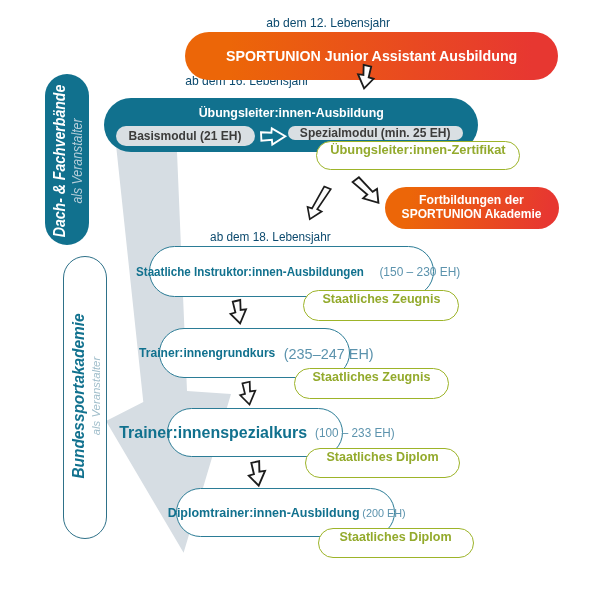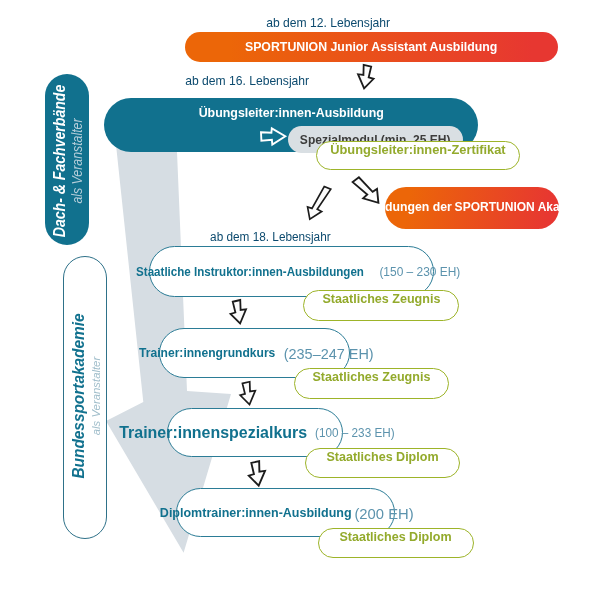--- a/index.html
+++ b/index.html
@@ -53,54 +53,57 @@
     <path d="M115.5 140 L176.5 140 L187.0 391 L231.0 394 L183.6 552.8 L106.0 421.0 L143.3 402.0 Z" fill="#D6DDE3"></path>
   </svg>
 
   <div class="abs agelabel" style="left:264.5px;top:16px;font-size:12.35px;--csx:0.982;">
     <span class="sx">ab dem 12. Lebensjahr</span></div>
   <div class="abs agelabel" style="left:184px;top:74px;font-size:12.35px;--csx:0.982;">
     <span class="sx">ab dem 16. Lebensjahr</span></div>
   <div class="abs agelabel" style="left:209px;top:230px;font-size:12px;--csx:0.982;">
     <span class="sx">ab dem 18. Lebensjahr</span></div>
 
-  <div class="abs orangepill" style="left:185px;top:32px;width:373px;height:30px;font-size:13px;--csx:0.948;
+  <div class="abs orangepill" style="left:185px;top:32px;width:373px;height:48px;font-size:15px;--csx:0.948;
               background:linear-gradient(90deg,#EC6608 0%,#EC6608 12%,#E73731 93%,#E73731 100%);">
     <span class="sx">SPORTUNION Junior Assistant Ausbildung</span>
   </div>
 
   <div class="abs sidepill sidepill-filled" style="left:44.5px;top:73.5px;width:44.5px;height:171px;--sx:0.88;--dy:2px;">
     <div class="rot">
         <span class="t1">Dach- &amp; Fachverbände</span>
         <span class="t2">als Veranstalter</span>
       </div>
   </div>
   <div class="abs sidepill sidepill-outline" style="left:63px;top:256px;width:43.5px;height:283px;--sx:0.962;--dx:1px;--dy:-2px;">
     <div class="rot">
         <span class="t1">Bundessportakademie</span>
         <span class="t2">als Veranstalter</span>
       </div>
   </div>
 
   <div class="abs" id="ulbox" style="left:104px;top:98px;width:373.5px;height:54px;">
     <div class="abs" style="left:0;top:6.5px;width:373.5px;text-align:center;color:#fff;font-weight:bold;font-size:13.03px;--csx:0.952;">
       <span class="sx">Übungsleiter:innen-Ausbildung</span></div>
+    <div class="abs modpill" style="left:11.7px;top:28.2px;width:139.3px;height:19.8px;font-size:12.35px;--csx:0.975;">
+      <span class="sx">Basismodul (21 EH)</span>
+    </div>
     <svg class="abs" style="left:151px;top:27px;width:34px;height:22px;" viewBox="0 0 34 22">
       <path d="M6.0 7.3 L16.4 7.8 L16.8 3.4 L30.3 11.2 L17.3 19.5 L16.9 14.8 L6.4 15.8 Z" fill="none" stroke="#ffffff" stroke-width="1.9" stroke-linejoin="miter"></path>
     </svg>
-    <div class="abs modpill" style="left:184px;top:28.2px;width:174.6px;height:27px;font-size:12.35px;--csx:0.976;">
+    <div class="abs modpill" style="left:184px;top:28.2px;width:174.6px;height:14px;font-size:12.35px;--csx:0.976;">
       <span class="sx">Spezialmodul (min. 25 EH)</span>
     </div>
   </div>
 
   <div class="abs olivepill" style="left:315.8px;top:140.8px;width:204.7px;height:29.6px;font-size:13.03px;--csx:0.986;">
     <span class="sx">Übungsleiter:innen-Zertifikat</span>
   </div>
 
-  <div class="abs orangepill" style="left:384.5px;top:186.5px;width:174px;height:42.5px;flex-direction:row;line-height:13.4px;
+  <div class="abs orangepill" style="left:384.5px;top:186.5px;width:174px;height:42.5px;flex-direction:column;line-height:13.4px;
               background:linear-gradient(100deg,#EC6608 0%,#EC6608 14%,#E73731 93%,#E73731 100%);">
     <span class="sx" style="font-size:12.48px;--csx:0.983;">Fortbildungen der</span>
     <span class="sx" style="font-size:12.48px;--csx:0.964;">SPORTUNION Akademie</span>
   </div>
 
   <div class="abs tealbox" style="left:149.3px;top:246.1px;width:284.9px;height:51px;">
     <div class="bt" style="font-size:13.03px;--csx:0.890;">
       <span class="sx">Staatliche Instruktor:innen-Ausbildungen</span></div>
     <div class="bs" style="font-size:12.35px;--csx:0.967;">
       <span class="sx">(150 – 230 EH)</span></div>
@@ -113,21 +116,21 @@
   </div>
   <div class="abs tealbox" style="left:166.75px;top:408px;width:176.5px;height:49.2px;">
     <div class="bt" style="font-size:17px;--csx:0.938;">
       <span class="sx">Trainer:innenspezialkurs</span></div>
     <div class="bs" style="font-size:12.35px;--csx:0.950;">
       <span class="sx">(100 – 233 EH)</span></div>
   </div>
   <div class="abs tealbox" style="left:176.3px;top:487.9px;width:218.7px;height:49.3px;">
     <div class="bt" style="font-size:12.89px;--csx:0.971;">
       <span class="sx">Diplomtrainer:innen-Ausbildung</span></div>
-    <div class="bs" style="font-size:15px;--csx:0.986;">
+    <div class="bs" style="font-size:11px;--csx:0.986;">
       <span class="sx">(200 EH)</span></div>
   </div>
 
   <div class="abs olivepill" style="left:303.3px;top:290px;width:155.4px;height:30.8px;font-size:13.31px;--csx:0.944;">
     <span class="sx">Staatliches Zeugnis</span>
   </div>
   <div class="abs olivepill" style="left:293.7px;top:368.4px;width:155.8px;height:30.6px;font-size:13.31px;--csx:0.944;">
     <span class="sx">Staatliches Zeugnis</span>
   </div>
   <div class="abs olivepill" style="left:304.5px;top:447.9px;width:155.8px;height:30.6px;font-size:13.31px;--csx:0.943;">

